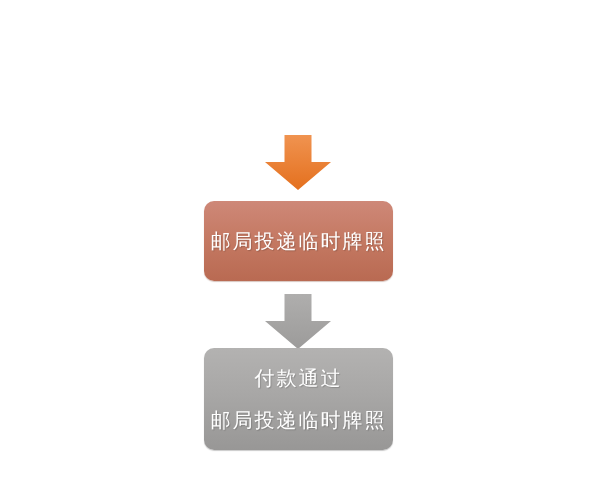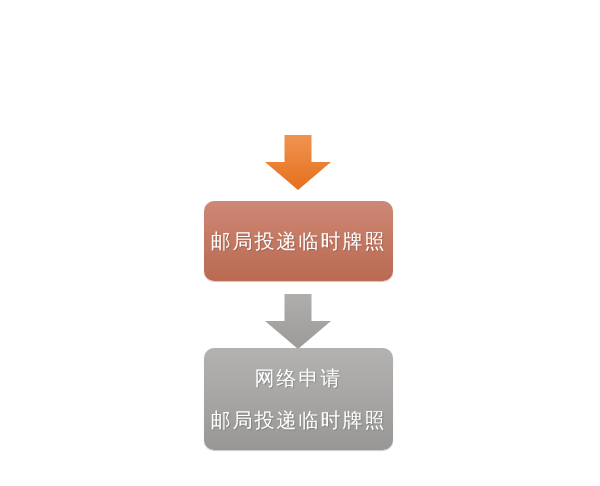--- a/index.html
+++ b/index.html
@@ -91,17 +91,17 @@
         <linearGradient id="gradArrowGray" x1="0" y1="0" x2="0" y2="1">
           <stop offset="0%" stop-color="#AFAEAD"></stop>
           <stop offset="100%" stop-color="#9C9B9A"></stop>
         </linearGradient>
       </defs>
       <polygon points="19.5,0 46.5,0 46.5,27 66,27 33,55 0,27 19.5,27" fill="url(#gradArrowGray)"></polygon>
     </svg>
   </div>
 
   <div class="flow-step step-3">
-    <span class="line">网络申请</span>
+    <span class="line">付款通过</span>
     <span class="line">邮局投递临时牌照</span>
   </div>
 
 </div>
 
 </body></html>

